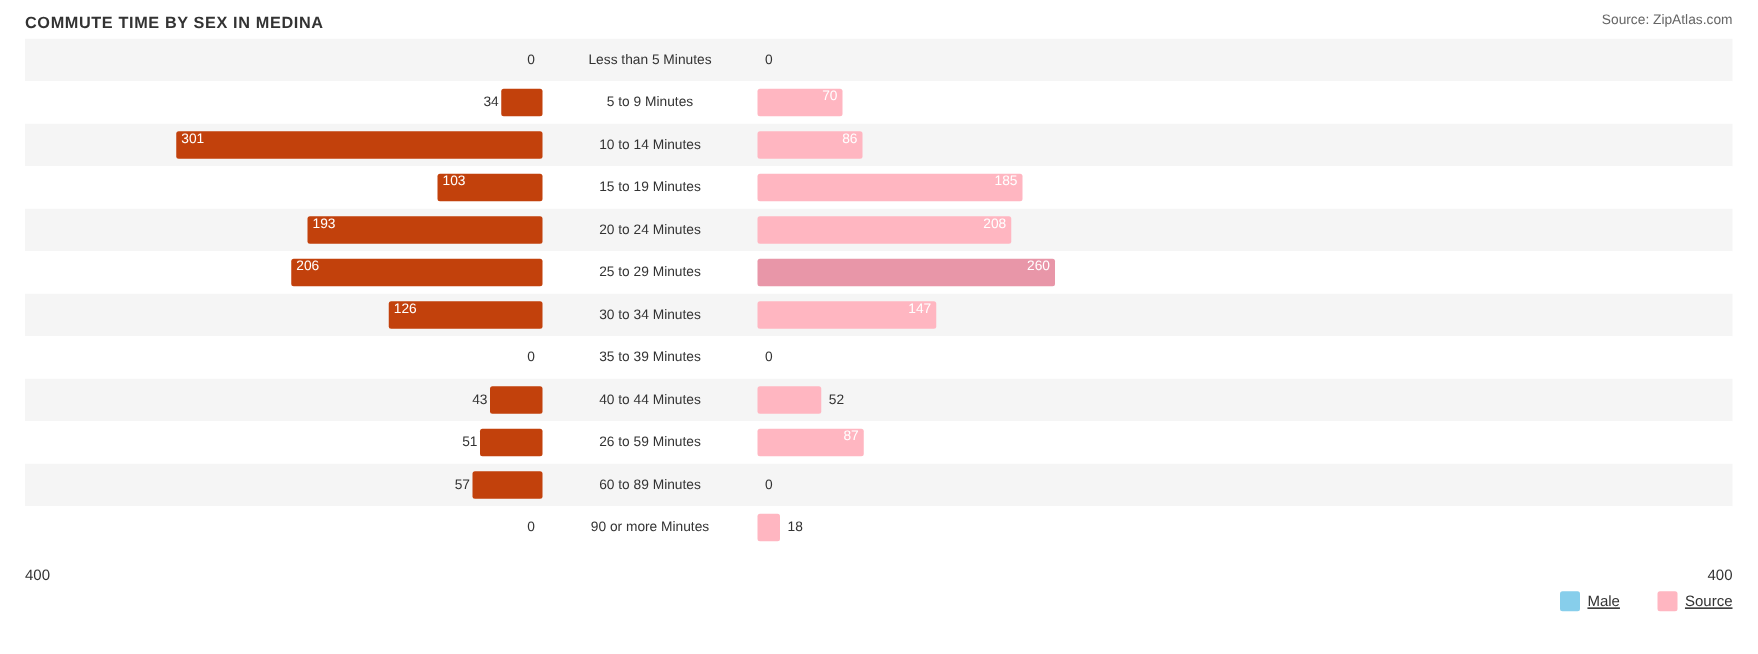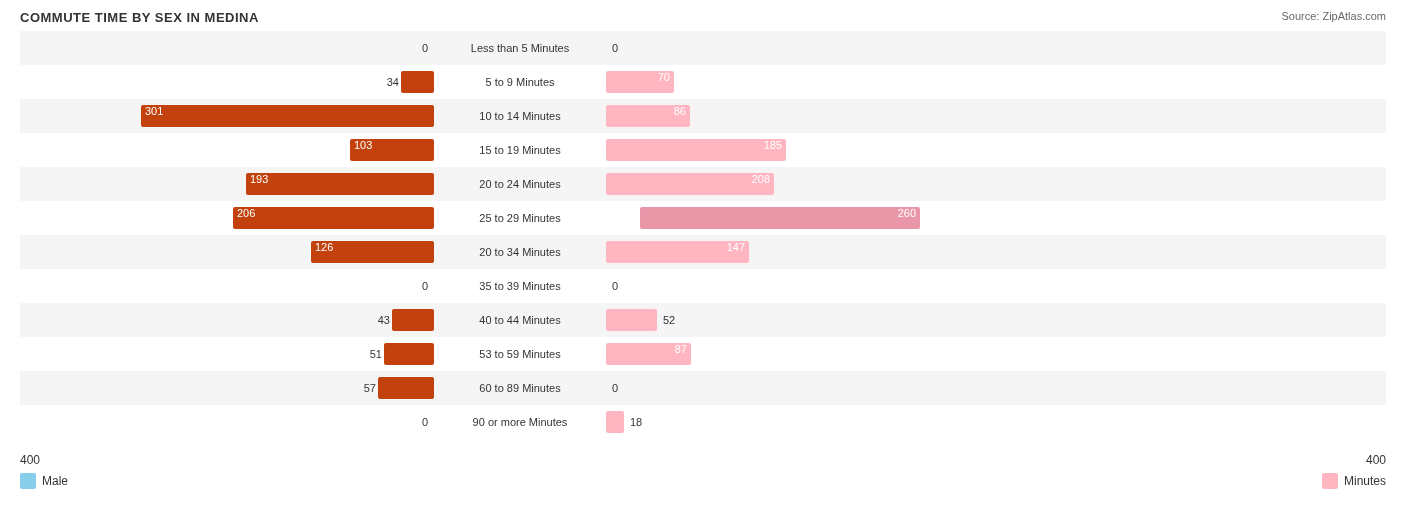--- a/index.html
+++ b/index.html
@@ -109,23 +109,24 @@
       justify-content: space-between;
       margin-top: 2px;
       padding: 0 0;
     }
     .axis-label {
       font-size: 12px;
       color: #333;
     }
     .legend {
       display: flex;
-      justify-content: space-between;
+      justify-content: flex-end;
       gap: 30px;
       margin-top: 6px;
+      text-decoration: underline;
     }
     .legend-item {
       display: flex;
       align-items: center;
       gap: 6px;
       font-size: 12px;
       color: #333;
     }
     .legend-box {
       width: 16px;
@@ -176,58 +177,58 @@
         </div>
       </div>
       <div class="row">
         <div class="left-section">
           <div class="bar-male" style="width: 84px;">
             <span class="value-inside-left" style="left: 4px;">103</span>
           </div>
         </div>
         <div class="label-col">15 to 19 Minutes</div>
         <div class="right-section">
-          <div class="bar-female" style="width: 180px;">
+          <div class="bar-female" style="width: 212px;">
             <span class="value-inside-right">185</span>
           </div>
         </div>
       </div>
       <div class="row">
         <div class="left-section">
           <div class="bar-male" style="width: 188px; margin-left: 12px;">
             <span class="value-inside-left" style="left: 4px;">193</span>
           </div>
         </div>
         <div class="label-col">20 to 24 Minutes</div>
         <div class="right-section">
-          <div class="bar-female" style="width: 168px;">
+          <div class="bar-female" style="width: 203px;">
             <span class="value-inside-right">208</span>
           </div>
         </div>
       </div>
       <div class="row">
         <div class="left-section">
           <div class="bar-male" style="width: 201px;">
             <span class="value-inside-left" style="left: 4px;">206</span>
           </div>
         </div>
         <div class="label-col">25 to 29 Minutes</div>
         <div class="right-section">
-          <div class="bar-female" style="width: 280px; background: rgb(232, 150, 168); margin-left: 34px;">
+          <div class="bar-female" style="width: 238px; background: rgb(232, 150, 168);">
             <span class="value-inside-right">260</span>
           </div>
         </div>
       </div>
       <div class="row">
         <div class="left-section">
           <div class="bar-male" style="width: 123px;">
             <span class="value-inside-left" style="left: 4px;">126</span>
           </div>
         </div>
-        <div class="label-col">20 to 34 Minutes</div>
+        <div class="label-col">30 to 34 Minutes</div>
         <div class="right-section">
           <div class="bar-female" style="width: 143px;">
             <span class="value-inside-right">147</span>
           </div>
         </div>
       </div>
       <div class="row">
         <div class="left-section">
           <span style="position: absolute; right: 12px; font-size: 11px; color: rgb(51, 51, 51);">0</span>
         </div>
@@ -245,21 +246,21 @@
         <div class="right-section">
           <span style="position: absolute; left: 63px; font-size: 11px; color: rgb(51, 51, 51); white-space: nowrap;">52</span>
           <div class="bar-female" style="width: 51px;"></div>
         </div>
       </div>
       <div class="row">
         <div class="left-section">
           <span style="position: absolute; right: 58px; font-size: 11px; color: rgb(51, 51, 51); white-space: nowrap;">51</span>
           <div class="bar-male" style="width: 50px;"></div>
         </div>
-        <div class="label-col">53 to 59 Minutes</div>
+        <div class="label-col">26 to 59 Minutes</div>
         <div class="right-section">
           <div class="bar-female" style="width: 85px;">
             <span class="value-inside-right">87</span>
           </div>
         </div>
       </div>
       <div class="row">
         <div class="left-section">
           <span style="position: absolute; right: 64px; font-size: 11px; color: rgb(51, 51, 51); white-space: nowrap;">57</span>
           <div class="bar-male" style="width: 56px;"></div>
@@ -286,16 +287,16 @@
     <span class="axis-label">400</span>
   </div>
 
   <div class="legend">
     <div class="legend-item">
       <div class="legend-box" style="background:#87CEEB;"></div>
       <span>Male</span>
     </div>
     <div class="legend-item">
       <div class="legend-box" style="background:#FFB6C1;"></div>
-      <span>Minutes</span>
+      <span>Source</span>
     </div>
   </div>
 </div>
 
 </body></html>

